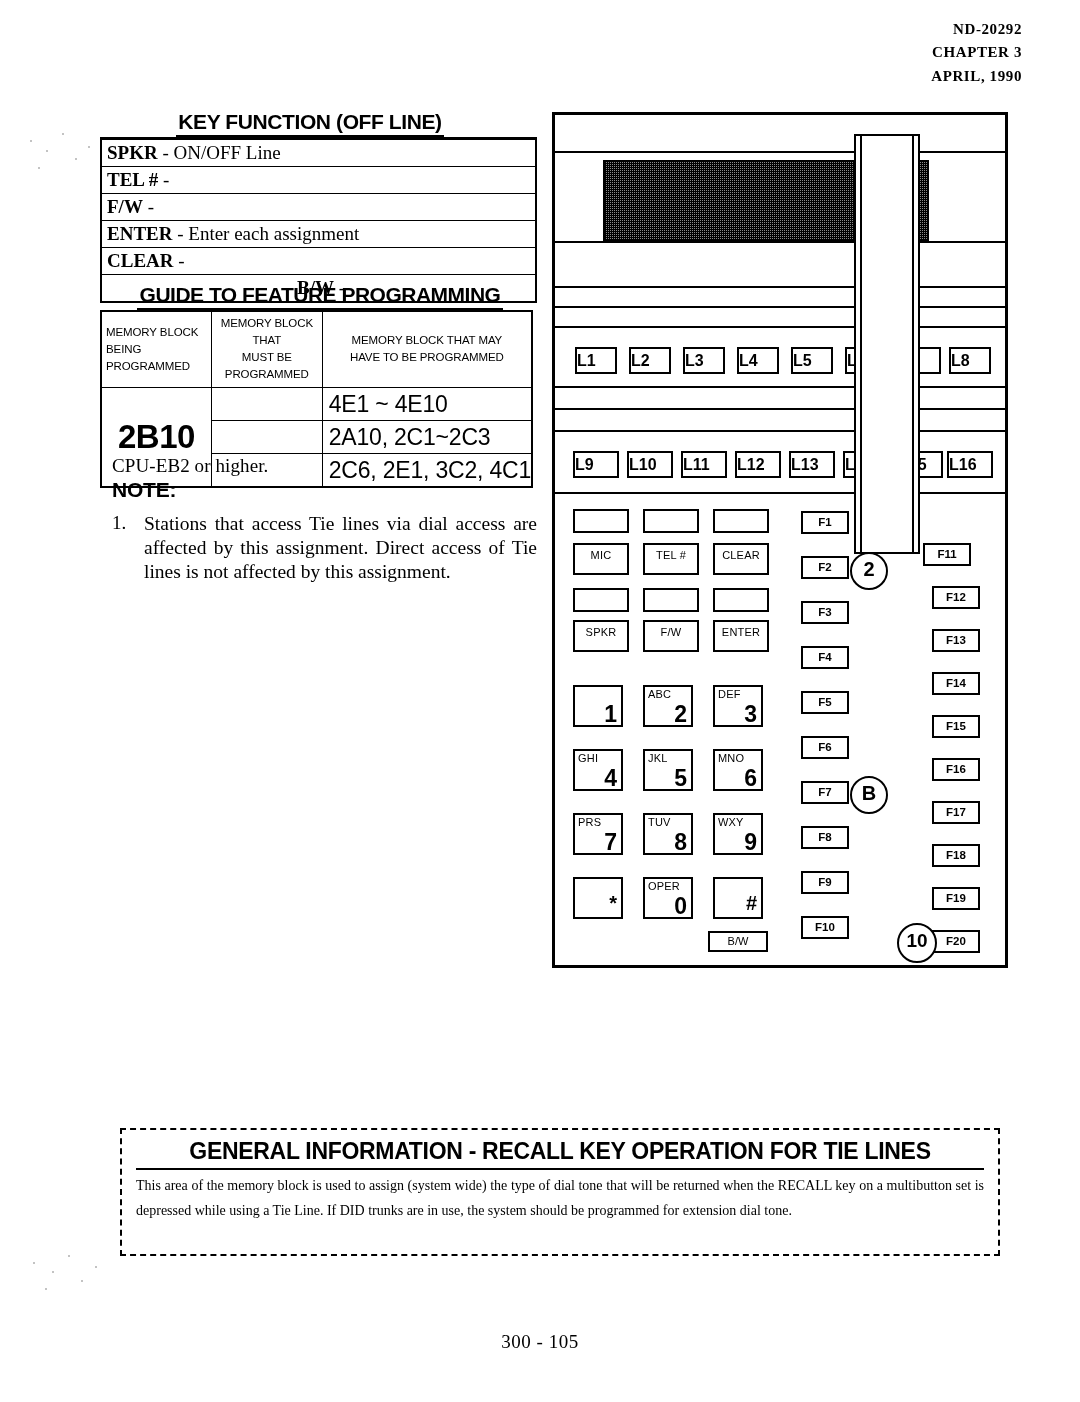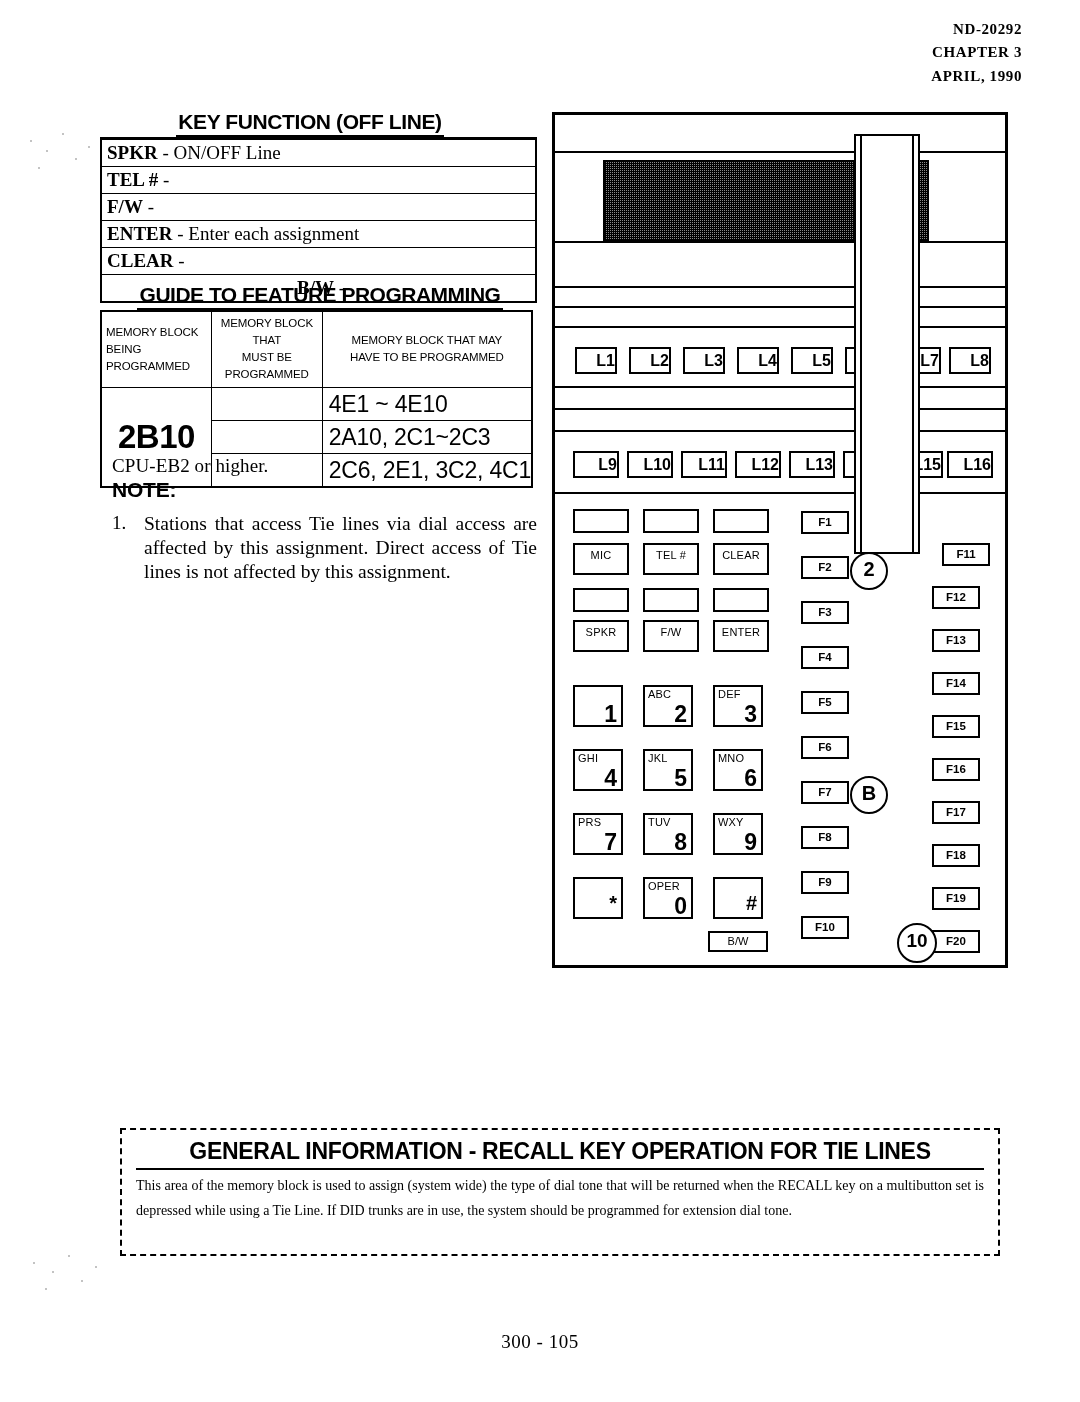--- a/index.html
+++ b/index.html
@@ -67,21 +67,21 @@
   .prow{position:absolute;left:0;width:100%;border-bottom:2px solid #000;box-sizing:border-box;}
 
   #lcd{position:absolute;left:48px;top:45px;width:322px;height:78px;border:2px solid #000;
      background-color:#8a8a8a;
      background-image:
        repeating-linear-gradient(0deg,#000 0 1px,transparent 1px 2px),
        repeating-linear-gradient(90deg,#000 0 1px,transparent 1px 2px);
   }
 
   .lkey{position:absolute;border:2.5px solid #000;background:#fff;
-    font-family:"Liberation Sans",sans-serif;font-weight:bold;text-align:right;
+    font-family:"Liberation Sans",sans-serif;font-weight:bold;text-align:left;
     box-sizing:border-box;}
   .lkey.l-top{top:232px;width:42px;height:27px;line-height:23px;font-size:16px;}
   .lkey.l-bot{top:336px;width:46px;height:27px;line-height:23px;font-size:16px;}
 
   .fnled{position:absolute;border:2.5px solid #000;background:#fff;width:56px;height:24px;box-sizing:border-box;}
   .fnkey{position:absolute;border:2.5px solid #000;background:#fff;width:56px;height:32px;
     box-sizing:border-box;font-family:"Liberation Sans",sans-serif;font-size:11px;
     line-height:20px;text-align:center;letter-spacing:.2px;}
 
   .dkey{position:absolute;border:2.5px solid #000;background:#fff;width:50px;height:42px;
@@ -305,21 +305,21 @@
   <div class="fkey" style="left:246px;top:441px">F2</div>
   <div class="fkey" style="left:246px;top:486px">F3</div>
   <div class="fkey" style="left:246px;top:531px">F4</div>
   <div class="fkey" style="left:246px;top:576px">F5</div>
   <div class="fkey" style="left:246px;top:621px">F6</div>
   <div class="fkey" style="left:246px;top:666px">F7</div>
   <div class="fkey" style="left:246px;top:711px">F8</div>
   <div class="fkey" style="left:246px;top:756px">F9</div>
   <div class="fkey" style="left:246px;top:801px">F10</div>
 
-  <div class="fkey" style="left:387px;top:428px">F11</div>
+  <div class="fkey" style="left:368px;top:428px">F11</div>
   <div class="fkey" style="left:377px;top:471px">F12</div>
   <div class="fkey" style="left:377px;top:514px">F13</div>
   <div class="fkey" style="left:377px;top:557px">F14</div>
   <div class="fkey" style="left:377px;top:600px">F15</div>
   <div class="fkey" style="left:377px;top:643px">F16</div>
   <div class="fkey" style="left:377px;top:686px">F17</div>
   <div class="fkey" style="left:377px;top:729px">F18</div>
   <div class="fkey" style="left:377px;top:772px">F19</div>
   <div class="fkey" style="left:377px;top:815px">F20</div>
 

